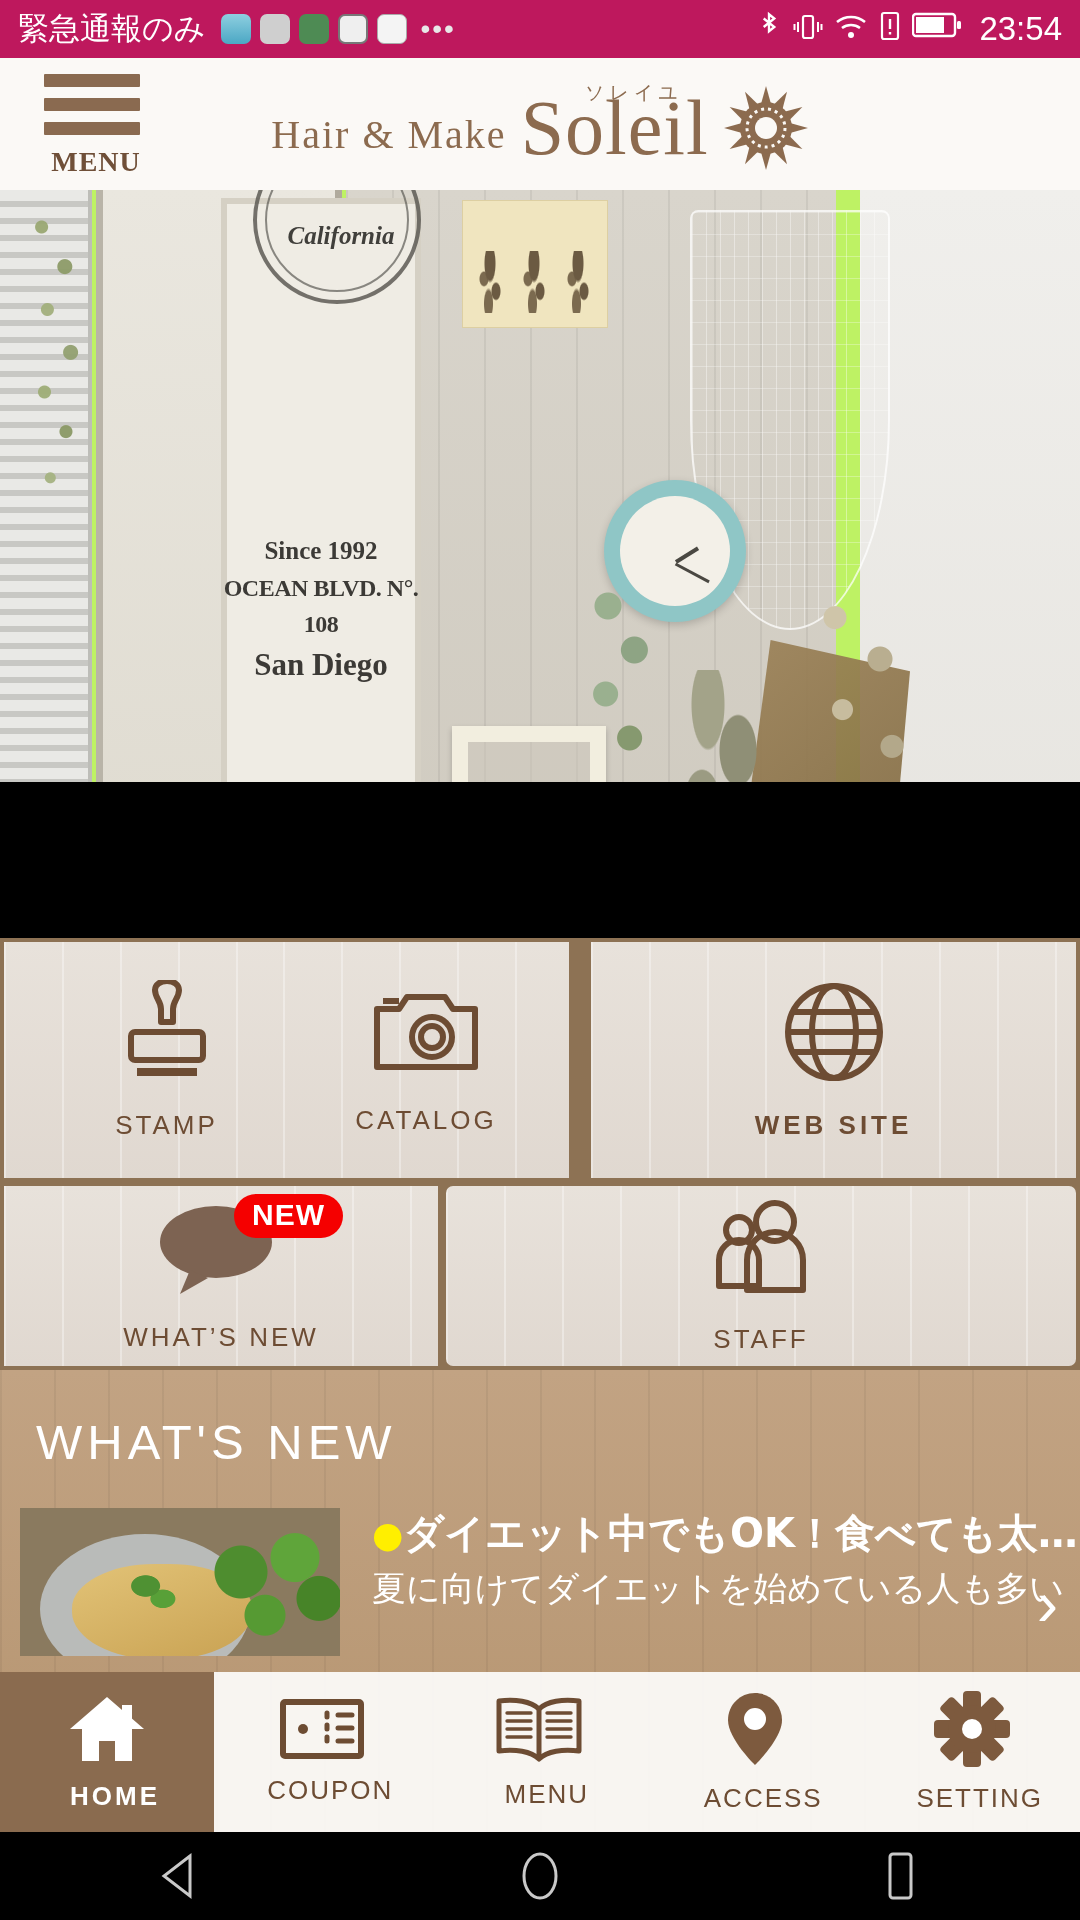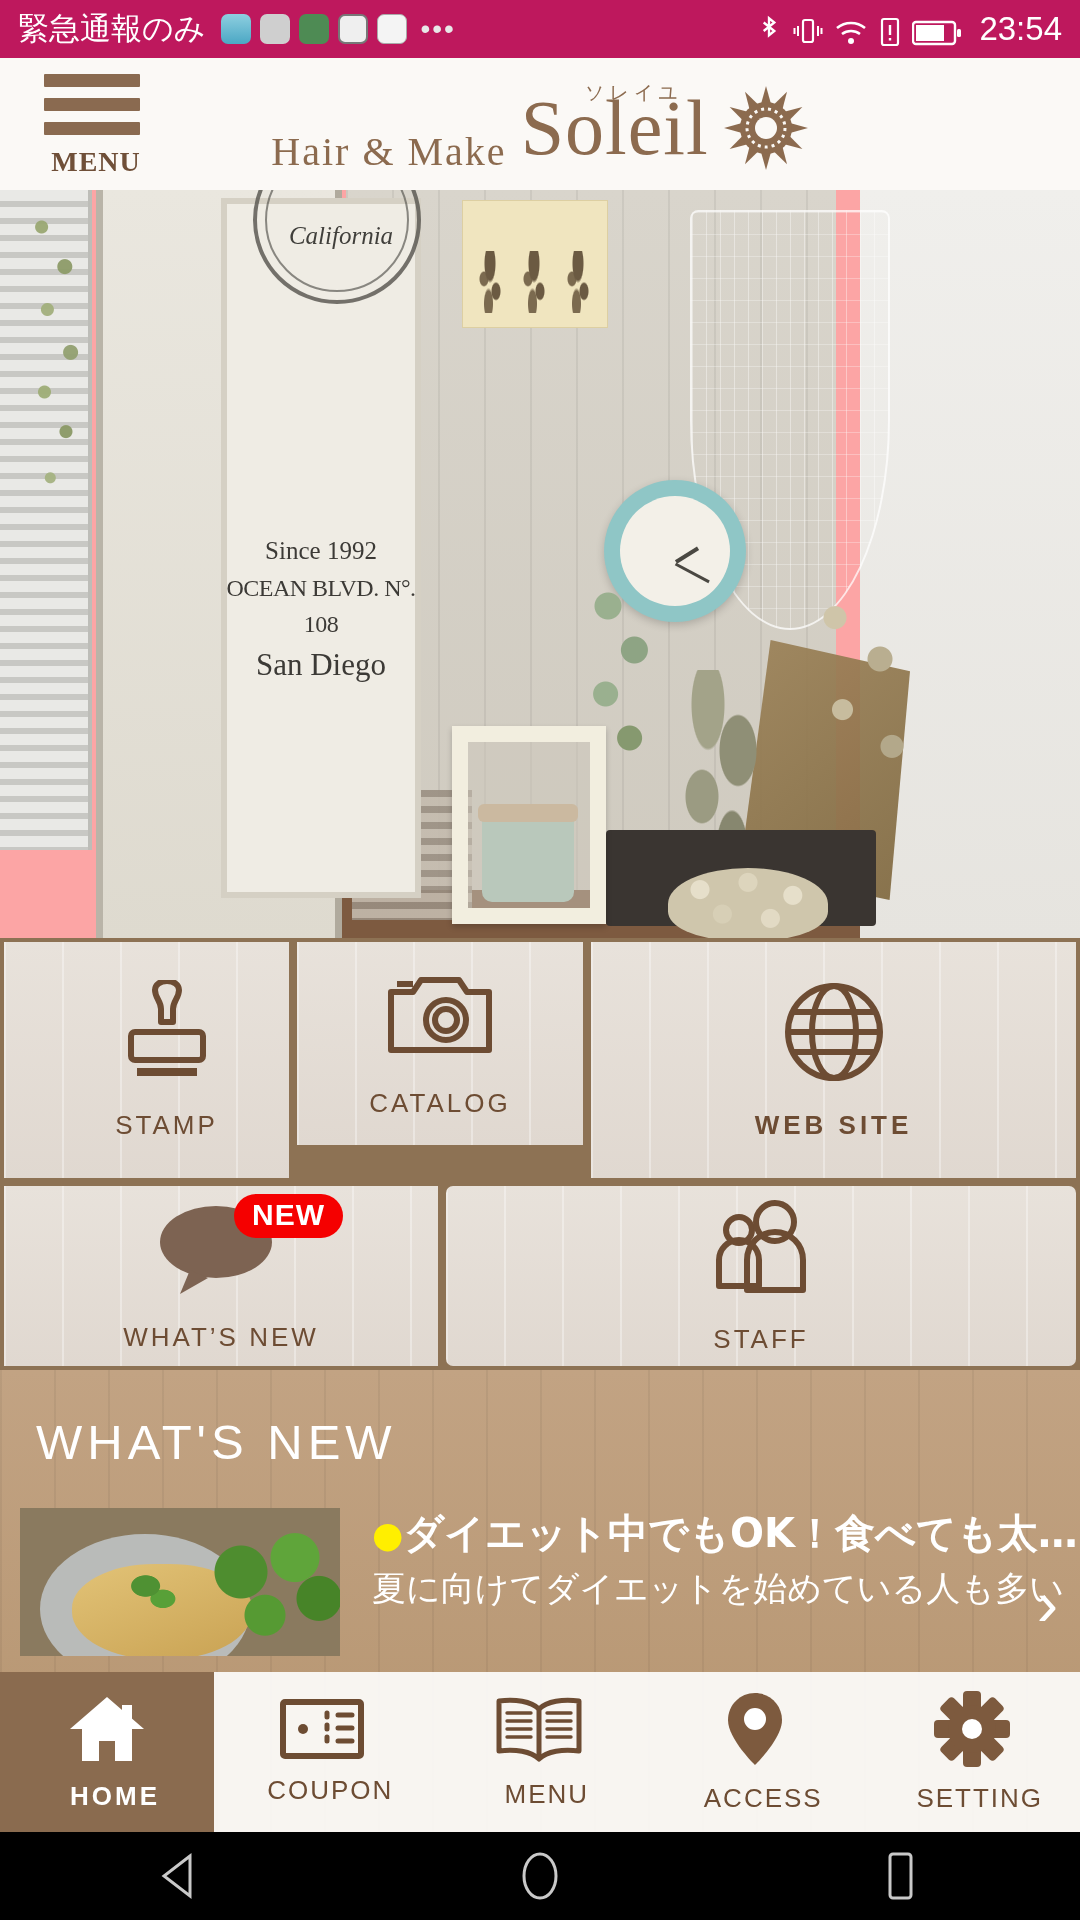--- a/index.html
+++ b/index.html
@@ -15,48 +15,49 @@
   .sb-carrier{ font-size:31px; letter-spacing:0px; white-space:nowrap;
     font-family:"DejaVu Sans", sans-serif; }
   .sb-appicons{ display:flex; align-items:center; gap:9px; margin-left:6px; }
   .sb-app{ width:30px; height:30px; border-radius:7px; display:block; }
   .sb-app.a1{ background:linear-gradient(180deg,#8ecfe0,#4ba7c4); }
   .sb-app.a2{ background:#cfcfcf; }
   .sb-app.a3{ background:#4e8b54; }
   .sb-app.a4{ background:#efefef; border:2px solid #777; }
   .sb-app.a5{ background:#f4f4f4; border:1px solid #aaa; }
   .sb-dots{ font-size:28px; color:#e8e8e8; letter-spacing:2px; margin-left:4px;}
-  .sb-right{ margin-left:auto; display:flex; align-items:flex-end; gap:11px; }
+  .sb-right{ margin-left:auto; display:flex; align-items:flex-start; gap:11px; }
   .sb-right svg{ display:block; }
   .sb-clock{ font-size:33px; color:#fff; margin-left:6px;
     font-family:"Liberation Sans", sans-serif; letter-spacing:0px;}
 
   
   .appheader{
     position:absolute; left:0; top:58px; width:1080px; height:132px;
     background:#fbf9f6; display:flex; align-items:center;
   }
   .hamburger{ position:absolute; left:44px; top:16px; width:104px; text-align:center; }
   .hamburger .bar{ width:96px; height:13px; background:#8a6a50; margin-bottom:11px; border-radius:1px;}
   .hamburger .mlabel{ font-size:28px; color:#6f4f38; letter-spacing:1px;
     font-family:"Liberation Serif", serif; font-weight:700; margin-top:2px;}
   .logo-wrap{ position:absolute; left:0; top:0; width:1080px; height:132px;
     display:flex; align-items:center; justify-content:center; gap:14px; }
   .logo-hm{ font-family:"Liberation Serif", serif; font-size:40px; color:#8c6b4f;
-    letter-spacing:2px; position:relative; top:27px; }
+    letter-spacing:2px; position:relative; top:10px; }
   .logo-main{ font-family:"Liberation Serif", serif; font-size:78px; color:#8c6b4f;
     position:relative; top:4px; letter-spacing:1px; }
   .logo-ruby{ position:absolute; font-size:19px; color:#8c6b4f; letter-spacing:5px;
     left:585px; top:22px; font-family:"DejaVu Sans", sans-serif;}
   .sun{ position:relative; width:86px; height:86px; top:4px; }
 
   
   .hero{
-    position:absolute; left:0; top:190px; width:1080px; height:748px; overflow:hidden;
-    background:#fca5a5;
+    position:absolute; left:0; top:190px; width:1080px; height:592px; overflow:hidden;
+    background:#bef264;
+    font-weight:bold;
   }
   .shutter{ position:absolute; left:0; top:0; width:92px; height:660px;
     background:repeating-linear-gradient(180deg,#e9e9e6 0px,#e9e9e6 11px,#c8c8c4 11px,#c8c8c4 17px);
     border-right:4px solid #bdbdb8;}
   .ivy{ position:absolute; left:30px; top:4px; width:58px; height:330px;
     background:radial-gradient(circle at 20% 10%, #9aa873 6px, transparent 7px),
                radial-gradient(circle at 60% 22%, #8e9c69 7px, transparent 8px),
                radial-gradient(circle at 30% 35%, #a3b07d 6px, transparent 7px),
                radial-gradient(circle at 70% 48%, #93a171 7px, transparent 8px),
                radial-gradient(circle at 25% 60%, #9fae78 6px, transparent 7px),
@@ -150,21 +151,21 @@
     background:#8d7254; }
   .tile{ position:absolute; background:#e5ded7;
     background-image:repeating-linear-gradient(90deg, rgba(255,255,255,.35) 0px, rgba(255,255,255,.35) 2px, transparent 2px, transparent 58px),
       linear-gradient(180deg,#e8e2db,#e0d8d0);
     display:flex; flex-direction:column; align-items:center; justify-content:center; }
   .tile .ic{ margin-bottom:22px; }
   .tile .lab{ font-size:26px; color:#6d4c33; letter-spacing:3px;
     font-family:"Liberation Sans", sans-serif; }
   .tile .lab.bold{ font-weight:700; letter-spacing:4px; font-size:26px; }
   #tile-stamp{ left:4px; top:4px; width:285px; height:236px;padding-left:40px; }
-  #tile-catalog{ left:297px; top:4px; width:286px; height:203px;align-items:center; }
+  #tile-catalog{ left:283px; top:4px; width:286px; height:236px;align-items:center; }
   #tile-web{ left:591px; top:4px; width:485px; height:236px; }
   #tile-new{ left:4px; top:248px; width:434px; height:180px; }
   #tile-staff{ left:446px; top:248px; width:630px; height:180px;border-radius:7px; }
   .newbadge{ position:absolute; background:#f50000; color:#ffffff; border-radius:26px;
     font-size:30px; font-weight:700; padding:4px 18px 6px; letter-spacing:1px;
     font-family:"Liberation Sans", sans-serif; }
 
   
   .wn{ position:absolute; left:0; top:1370px; width:1080px; height:472px;
     background:

